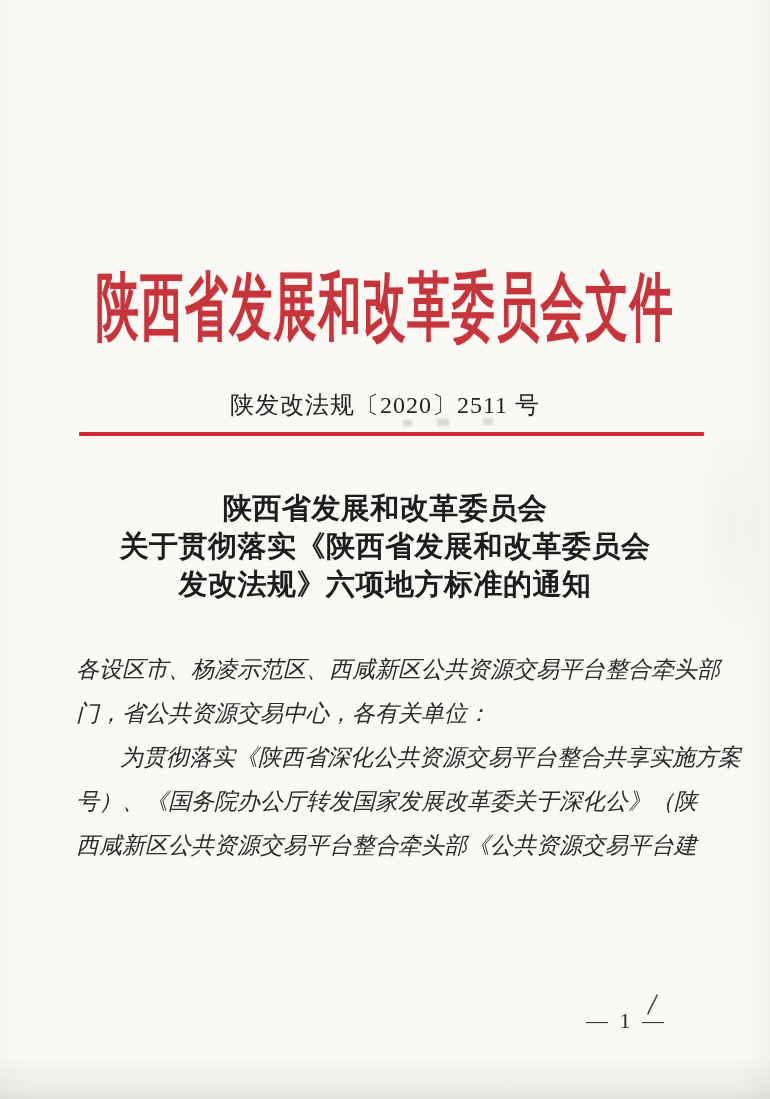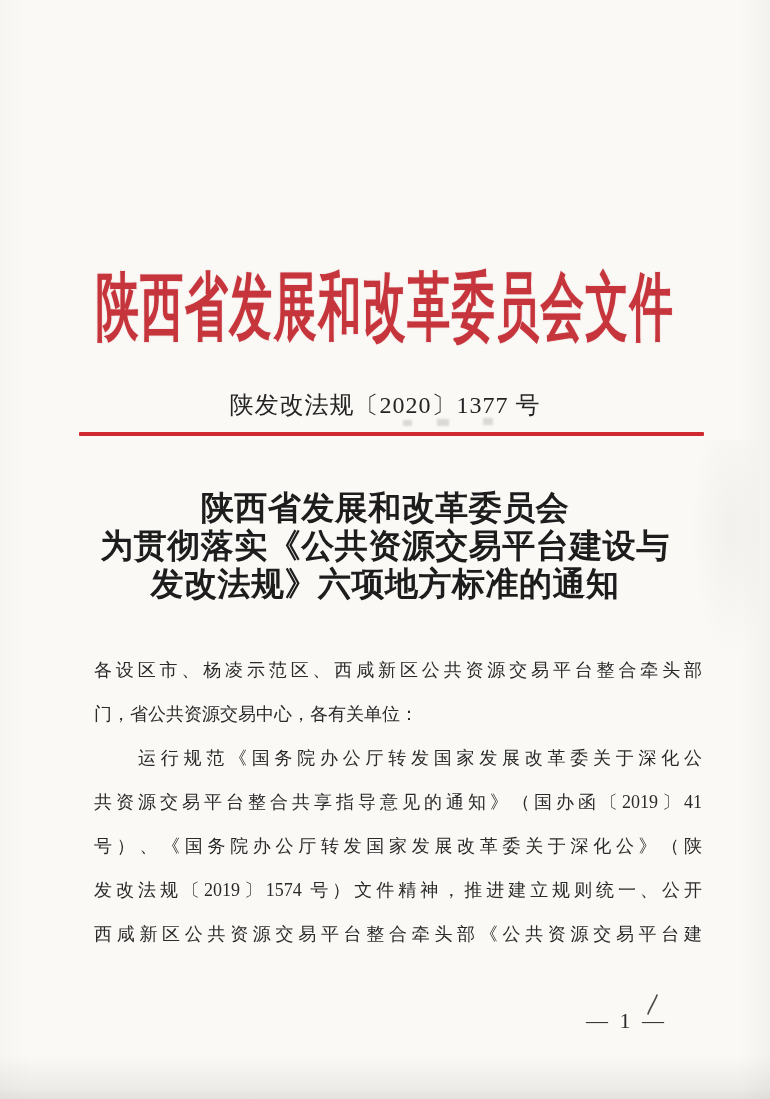--- a/index.html
+++ b/index.html
@@ -40,25 +40,25 @@
     background:#cf2a31;border-radius:1px;
   }
   .scan-smudges{position:absolute;top:417px;left:403px;width:110px;height:12px;opacity:.55;}
   .smudge{position:absolute;background:#8a8680;filter:blur(1px);opacity:.5;}
   .smudge.a{left:0;top:3px;width:9px;height:6px;}
   .smudge.b{left:34px;top:2px;width:12px;height:7px;}
   .smudge.c{left:80px;top:1px;width:10px;height:7px;}
   .title-block{
     position:absolute;top:489px;left:0;width:770px;
     text-align:center;color:#1d1d1d;font-weight:bold;
-    font-size:33px;line-height:38px;letter-spacing:0.5px;
+    font-size:29px;line-height:38px;letter-spacing:0.5px;
   }
   .body-block{
-    position:absolute;top:648px;left:94px;width:608px;
-    color:#2a2a2a;font-size:18px;
+    position:absolute;top:648px;left:76px;width:608px;
+    color:#2a2a2a;font-size:23px;font-style:italic;
   }
   .body-line{
     height:44px;line-height:44px;white-space:nowrap;
     text-align:justify;text-align-last:justify;text-justify:inter-character;
   }
   .body-line.no-justify{text-align:right;text-align-last:left;}
   .body-line.indent{padding-left:44px;}
   .page-number{
     position:absolute;top:1008px;right:103px;
     font-size:22px;color:#2c2c2c;letter-spacing:3px;white-space:nowrap;
@@ -67,43 +67,41 @@
 </style>
 </head>
 <body>
 
 <div class="page">
 
   <div class="banner">
     <span class="banner-text">陕西省发展和改革委员会文件</span>
   </div>
 
-  <div class="doc-number">陕发改法规〔2020〕1377 号</div>
+  <div class="doc-number">陕发改法规〔2020〕2511 号</div>
 
   <div class="red-divider"></div>
 
   <div class="scan-smudges">
     <span class="smudge a"></span>
     <span class="smudge b"></span>
     <span class="smudge c"></span>
   </div>
 
   <div class="title-block">
     <div>陕西省发展和改革委员会</div>
-    <div>为贯彻落实《公共资源交易平台建设与</div>
+    <div>关于贯彻落实《陕西省发展和改革委员会</div>
     <div>发改法规》六项地方标准的通知</div>
   </div>
 
   <div class="body-block">
     <div class="body-line">各设区市、杨凌示范区、西咸新区公共资源交易平台整合牵头部</div>
     <div class="body-line no-justify">门，省公共资源交易中心，各有关单位：</div>
-    <div class="body-line indent">运行规范《国务院办公厅转发国家发展改革委关于深化公</div>
-    <div class="body-line">共资源交易平台整合共享指导意见的通知》（国办函〔2019〕41</div>
+    <div class="body-line indent">为贯彻落实《陕西省深化公共资源交易平台整合共享实施方案</div>
     <div class="body-line">号）、《国务院办公厅转发国家发展改革委关于深化公》（陕</div>
-    <div class="body-line">发改法规〔2019〕1574 号）文件精神，推进建立规则统一、公开</div>
     <div class="body-line">西咸新区公共资源交易平台整合牵头部《公共资源交易平台建</div>
   </div>
 
   <div class="pen-mark">
     <svg width="16" height="24" viewBox="0 0 16 24">
       <path d="M13 2 C 11 8, 6 15, 4 21" stroke="#4a4a48" stroke-width="1.6" fill="none" stroke-linecap="round"></path>
     </svg>
   </div>
 
   <div class="page-number">— 1 —</div>

